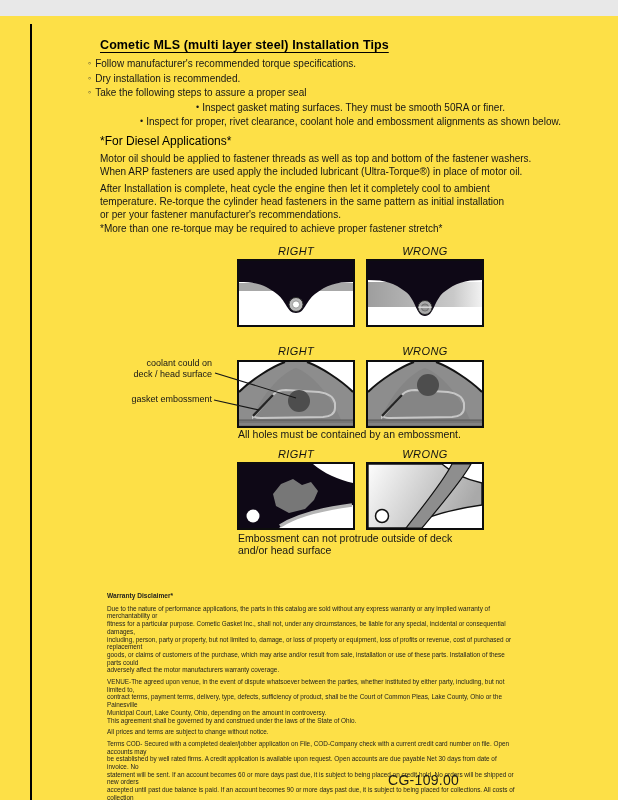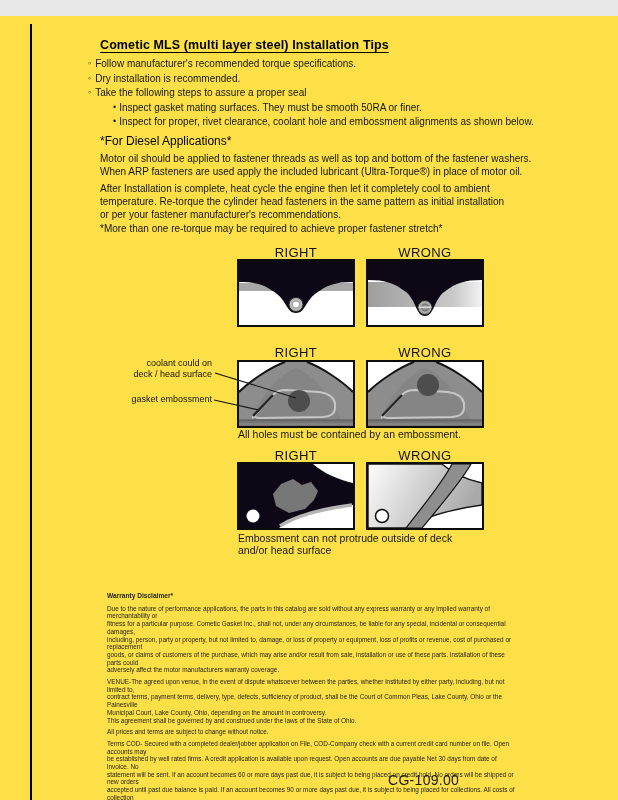--- a/index.html
+++ b/index.html
@@ -4,26 +4,26 @@
 <style>
   html,body{margin:0;padding:0;background:#e8e8e8;}
   .page{position:relative;width:618px;height:800px;background:#fde047;margin:16px auto;
         font-family:"Liberation Sans",sans-serif;color:#161616;overflow:hidden;}
   .left-rule{position:absolute;left:30px;top:8px;width:1.5px;height:786px;background:#000;}
   .title{position:absolute;left:100px;top:22px;margin:0;font-size:12.5px;font-weight:bold;color:#000;
          text-decoration:underline;text-decoration-thickness:1.2px;text-underline-offset:2.5px;letter-spacing:.1px;}
   .bullets{position:absolute;left:88px;top:41px;width:500px;font-size:10px;}
   .b{line-height:13.5px;white-space:nowrap;}
   .m{font-size:9px;margin-right:4px;position:relative;top:-1px;color:#333;}
-  .b.sub{padding-left:25px;}
+  .b.sub{padding-left:25px;text-align:center;}
   .m2{font-size:9px;margin-right:3px;position:relative;top:-1px;}
   .diesel-h{position:absolute;left:100px;top:118px;margin:0;font-size:12px;font-weight:normal;color:#000;}
   .para{position:absolute;left:100px;margin:0;font-size:10px;line-height:13px;white-space:pre-line;width:470px;}
   .p1{top:136px;} .p2{top:166px;} .p3{top:206px;}
-  .dlabel{position:absolute;width:118px;text-align:center;font-size:13px;letter-spacing:.4px;color:#111;}
+  .dlabel{position:absolute;width:118px;text-align:center;font-size:11px;letter-spacing:.4px;color:#111;font-style:italic;}
   .dbox{position:absolute;width:114px;height:64px;border:2px solid #0d0d0d;background:#fff;}
   .dbox svg{display:block;}
   .dcap{position:absolute;left:238px;font-size:10.5px;line-height:12px;color:#161616;white-space:pre-line;}
   .slabel{position:absolute;left:100px;width:112px;text-align:right;font-size:9px;line-height:10.5px;color:#161616;}
   .legal{position:absolute;left:107px;top:576px;width:410px;font-size:6.4px;line-height:7.7px;color:#1d1d1d;}
   .legal h3{margin:0 0 5px 0;font-size:6.6px;font-weight:bold;}
   .legal p{margin:0 0 4px 0;white-space:pre-line;}
   .code{position:absolute;left:388px;top:756px;font-size:14px;color:#1a1a1a;letter-spacing:.3px;}
   .leaders{position:absolute;left:0;top:0;pointer-events:none;}
 </style>

